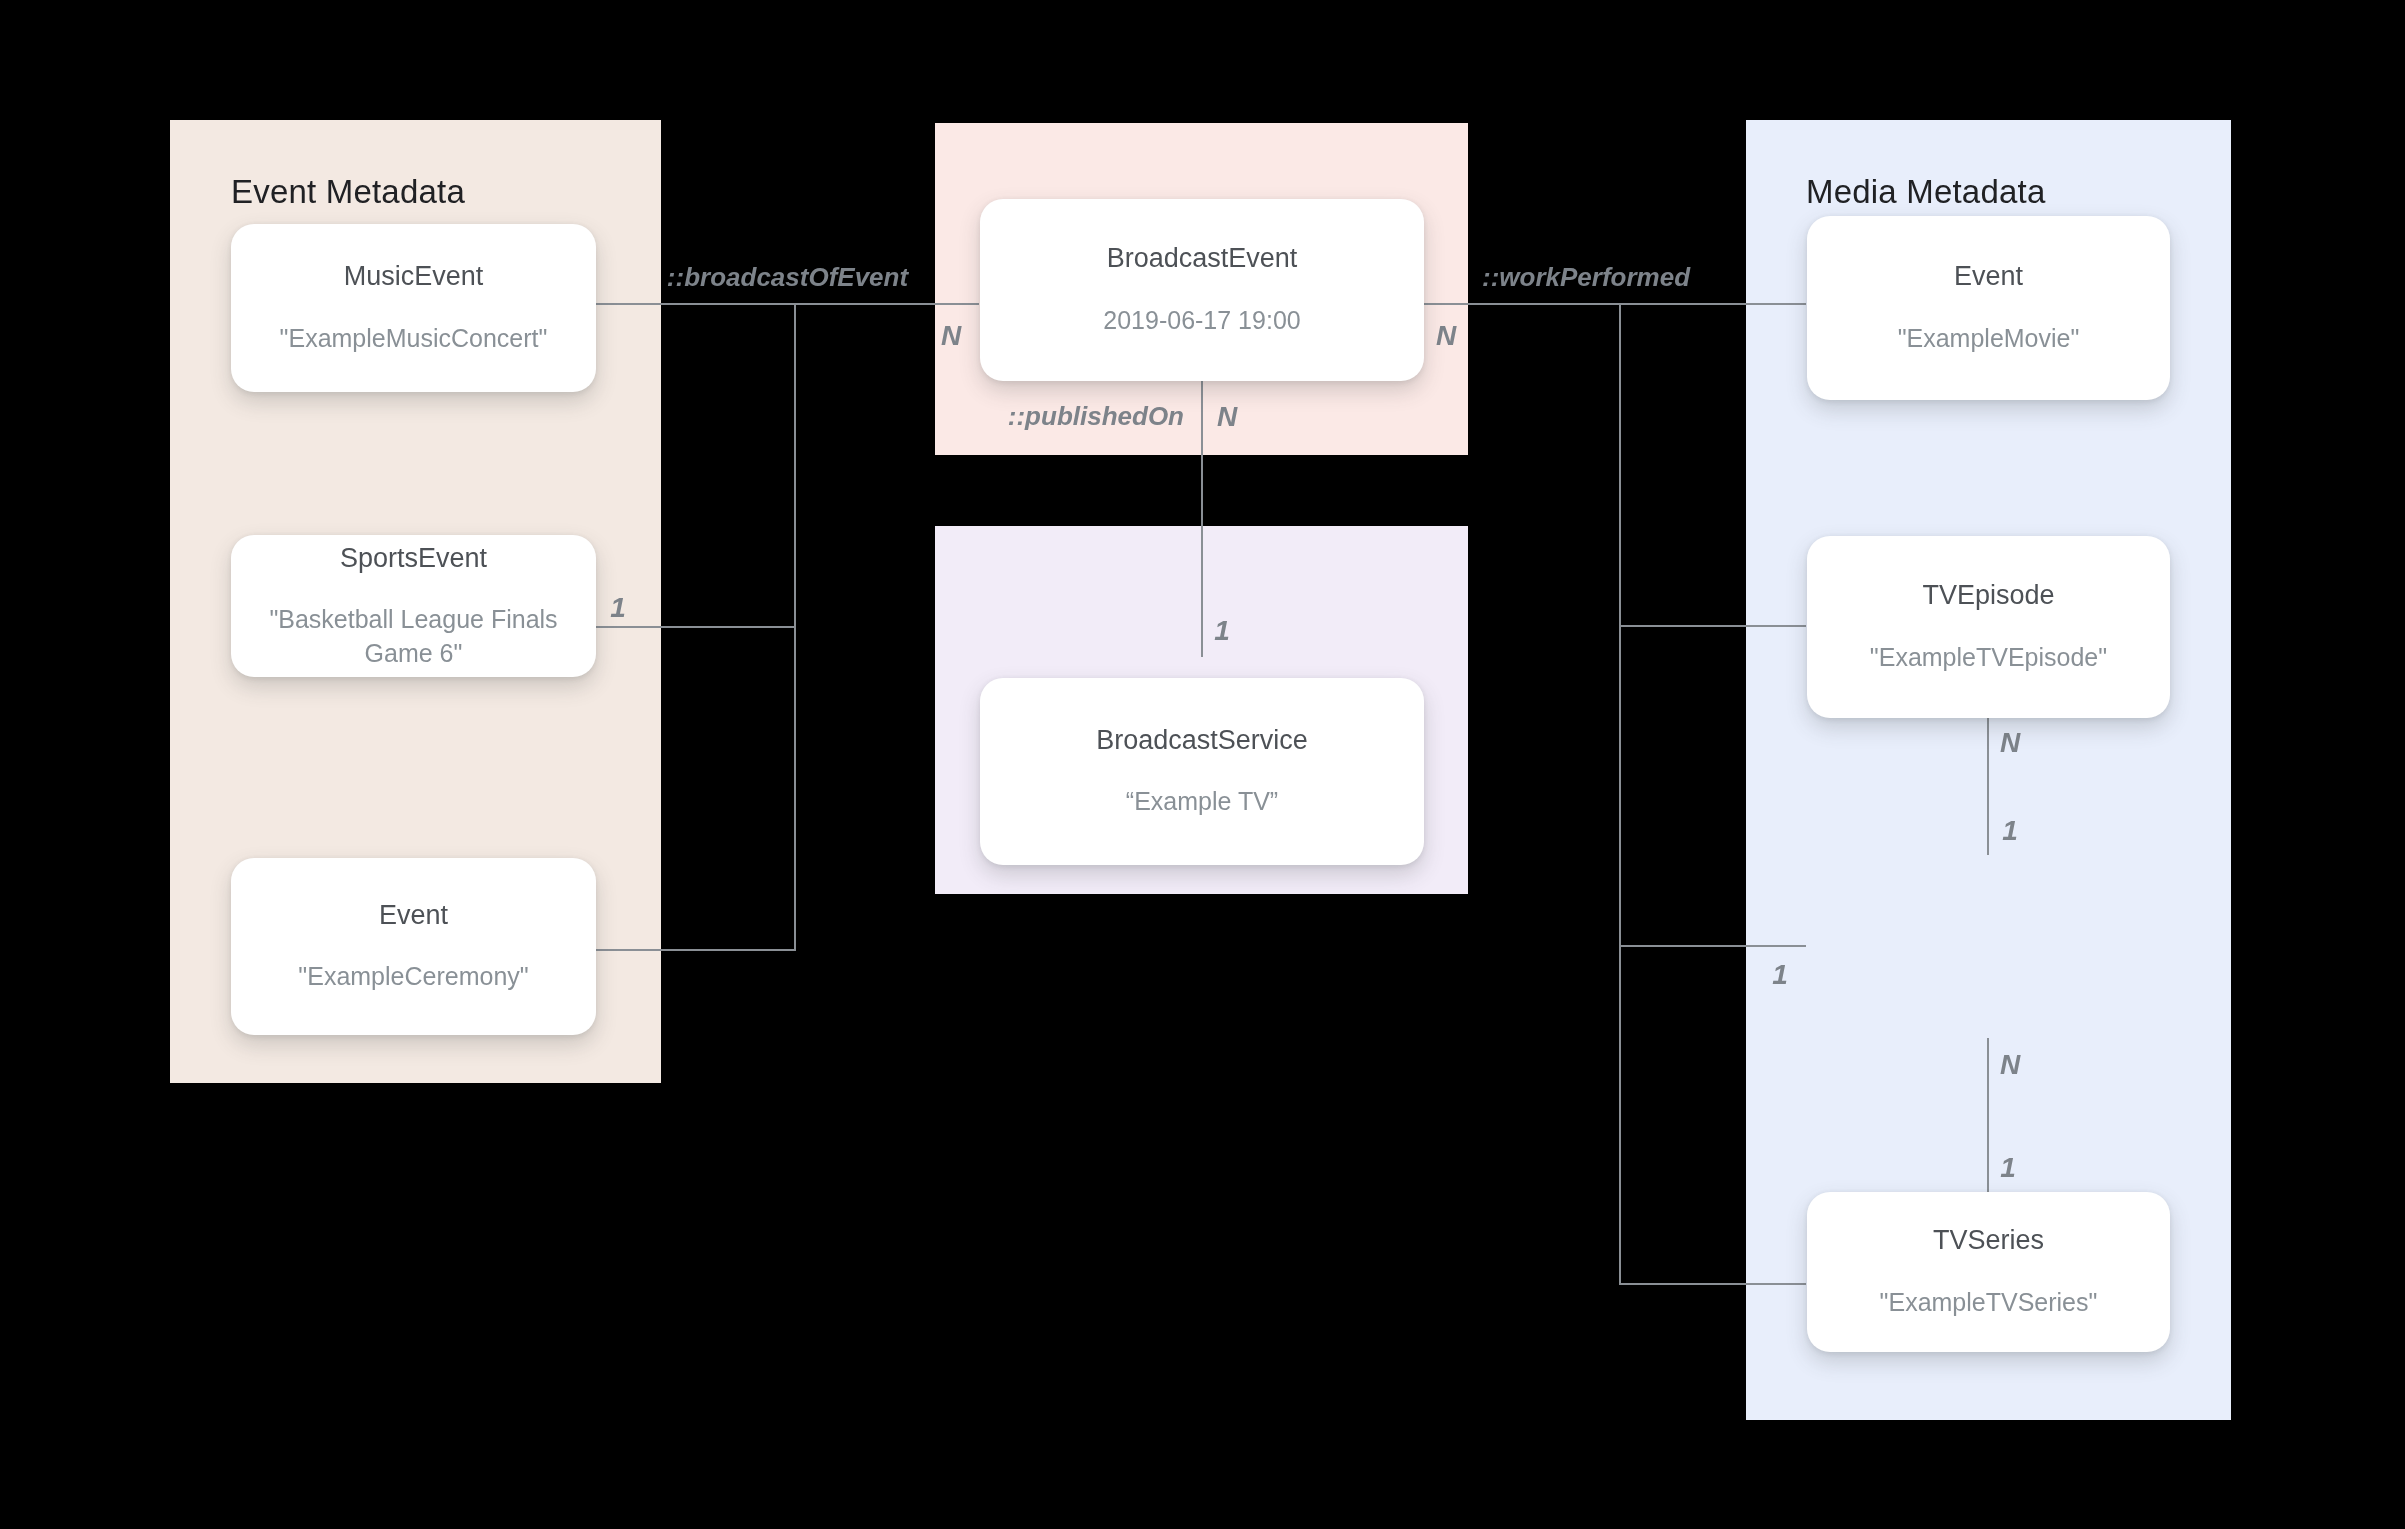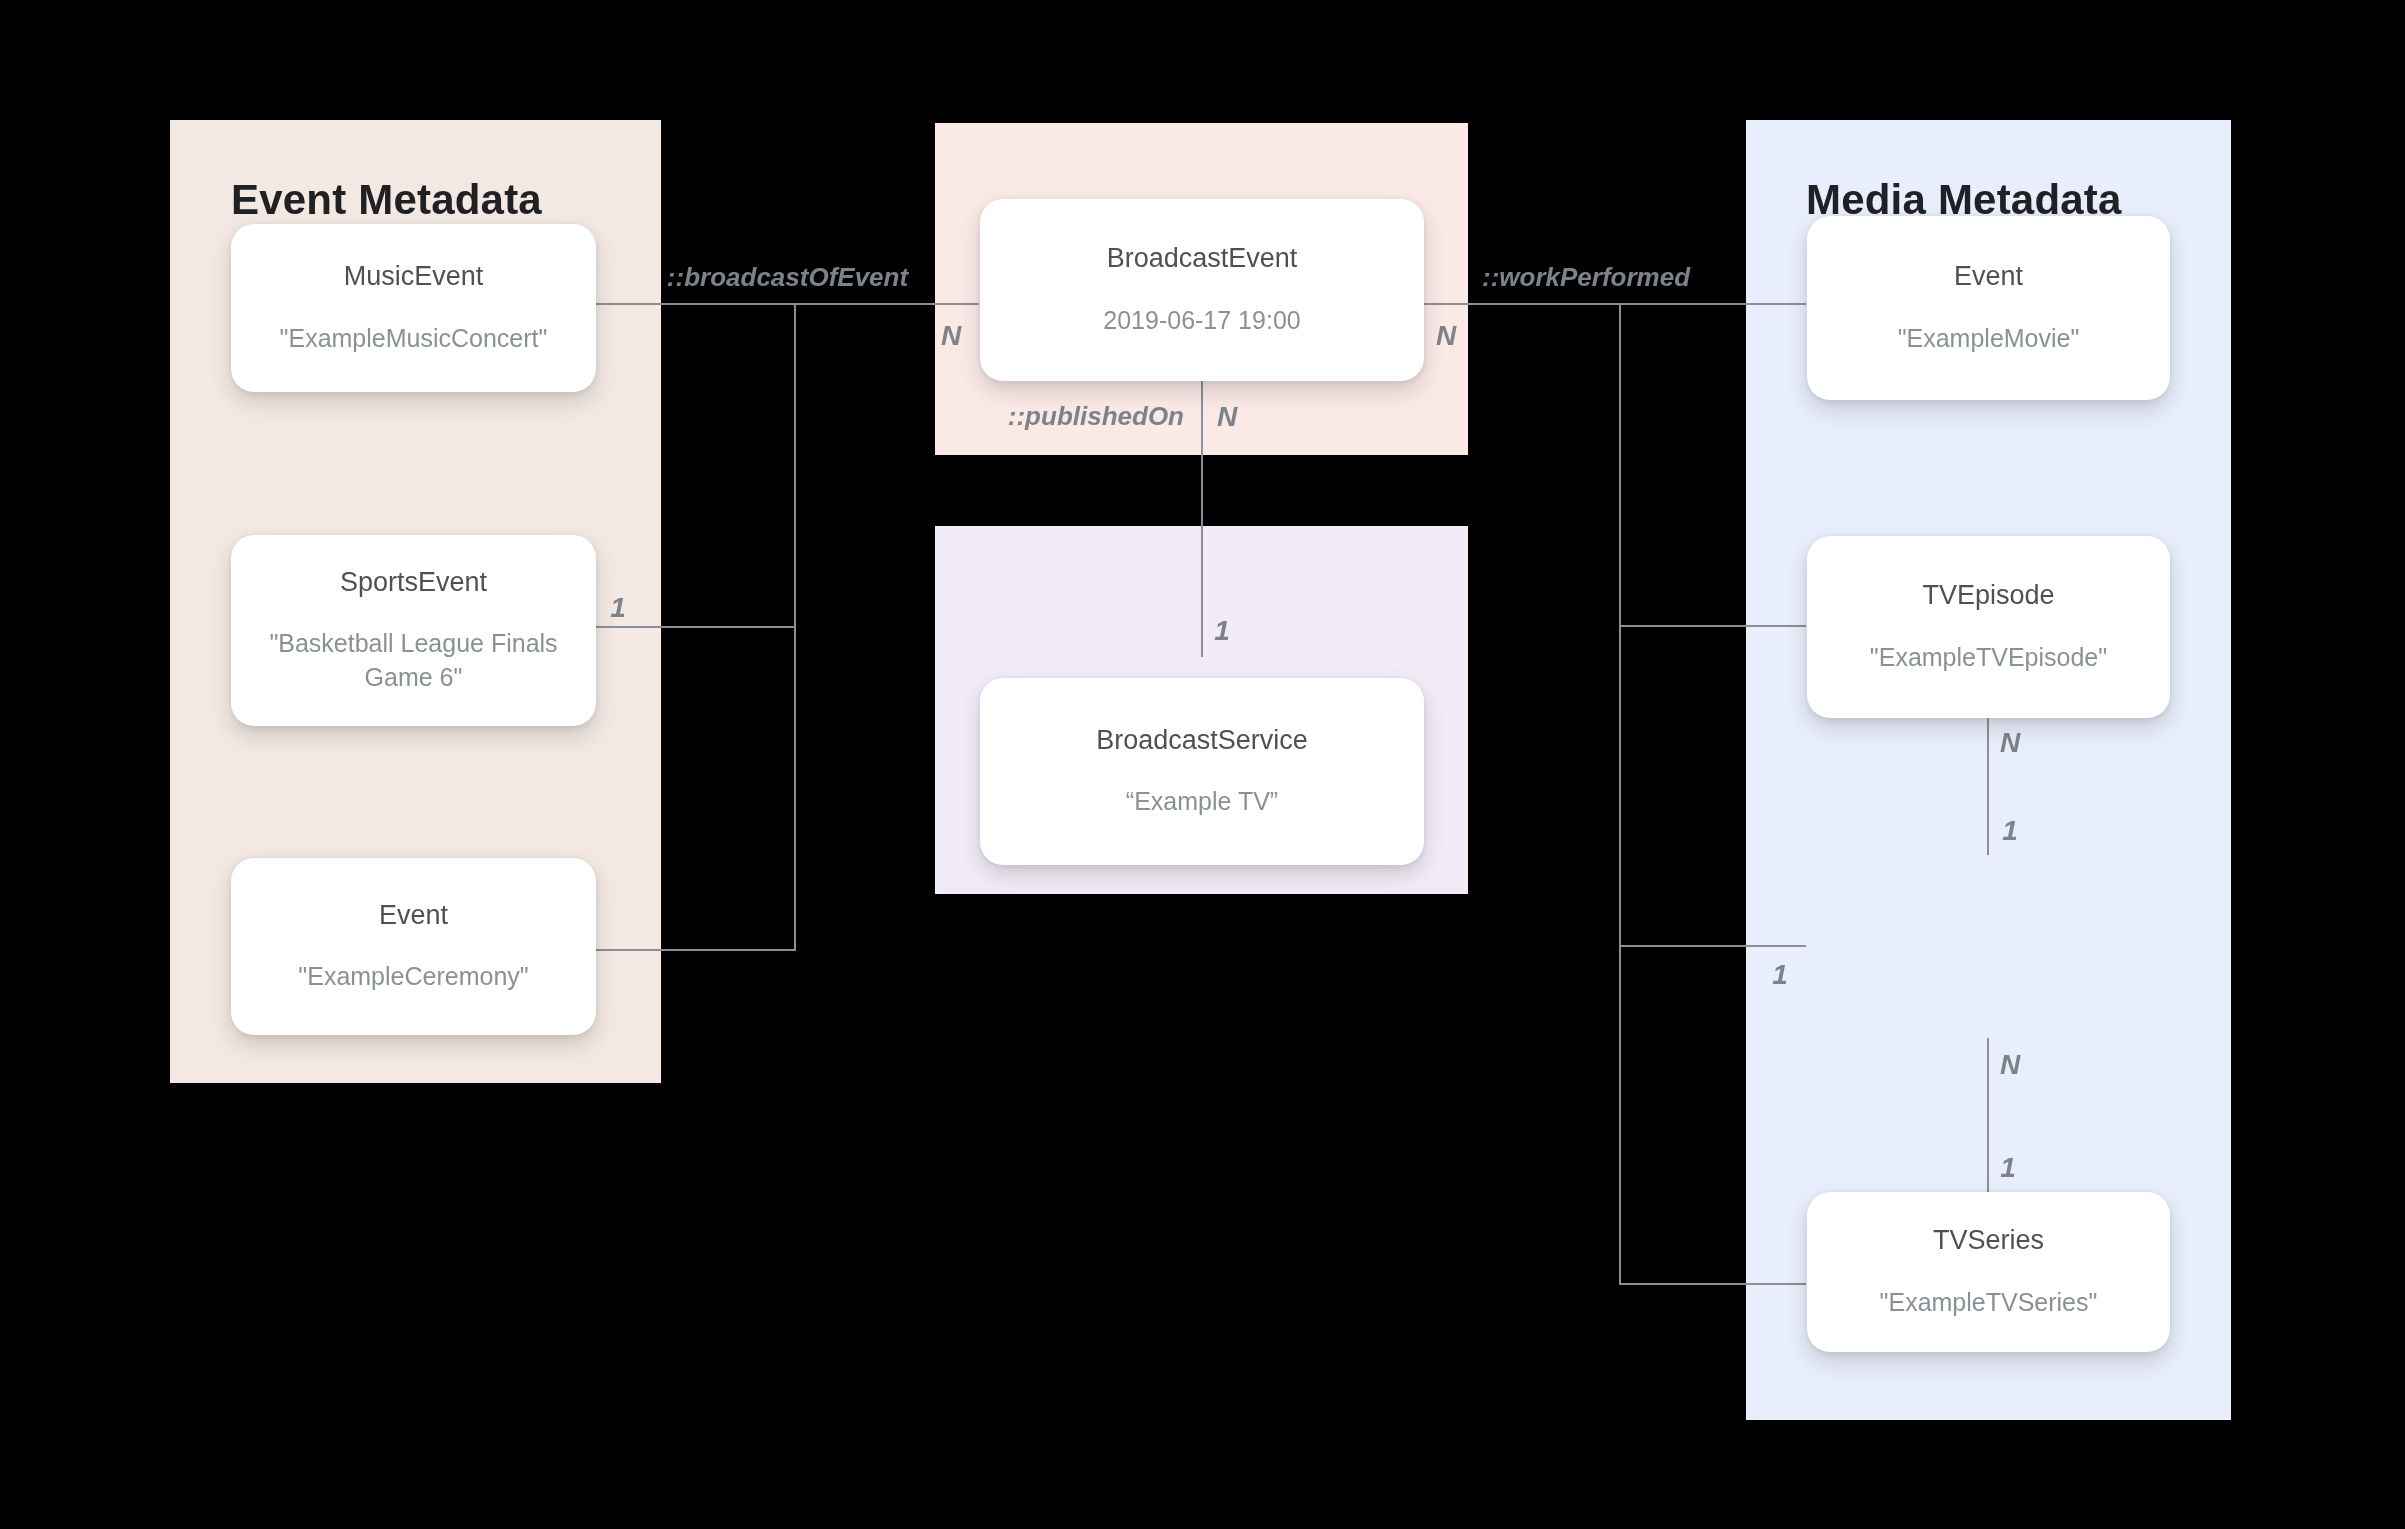--- a/index.html
+++ b/index.html
@@ -18,22 +18,22 @@
 
   
   .panel { position: absolute; }
   .panel-event      { left: 170px;  top: 120px; width: 491px; height: 963px; background: var(--panel-event-bg, #F3E9E2); }
   .panel-broadcast  { left: 935px;  top: 123px; width: 533px; height: 332px;  background: var(--panel-broadcast-bg, #FBE9E6); }
   .panel-tvchannel  { left: 935px;  top: 526px; width: 533px; height: 368px;  background: var(--panel-tvchannel-bg, #F2ECF8); }
   .panel-media      { left: 1746px; top: 120px; width: 485px; height: 1300px; background: var(--panel-media-bg, #E8EEFB); }
 
   .panel-title {
     position: absolute;
-    font-size: 42px;
-    font-weight: 700;
+    font-size: 33px;
+    font-weight: 400;
     letter-spacing: 0.2px;
     line-height: 44px;
     white-space: pre-line;
   }
   .title-dark   { color: var(--title-dark, #202124); }
   .title-medium { color: var(--title-medium, #4D5156); }
   .title-event  { left: 231px;  top: 143px; }
   .title-tv     { left: 981px; top: 553px; width: 296px; }
   .title-media  { left: 1806px; top: 143px; }
 
@@ -88,21 +88,21 @@
     color: var(--card-title, #4D5156);
     line-height: 1.2;
   }
   .node-value {
     font-size: 25px;
     color: var(--card-value, #899096);
     line-height: 1.35;
   }
 
   .node-music     { left: 231px;  top: 224px;  width: 365px; height: 168px; }
-  .node-sports    { left: 231px;  top: 535px;  width: 365px; height: 191px; }
+  .node-sports    { left: 231px;  top: 535px;  width: 365px; height: 142px; }
   .node-event     { left: 231px;  top: 858px;  width: 365px; height: 177px; }
   .node-bevent    { left: 980px; top: 199px;  width: 444px; height: 182px; }
   .node-bservice  { left: 980px; top: 658px;  width: 444px; height: 187px; margin-top: 20px; }
   .node-movie     { left: 1807px; top: 216px;  width: 363px; height: 184px; }
   .node-episode   { left: 1807px; top: 536px;  width: 363px; height: 182px; }
   .node-season    { left: 1807px; top: 855px;  width: 363px; height: 184px; }
   .node-series    { left: 1807px; top: 1192px; width: 363px; height: 160px; }
 </style>
 </head>
 <body>

